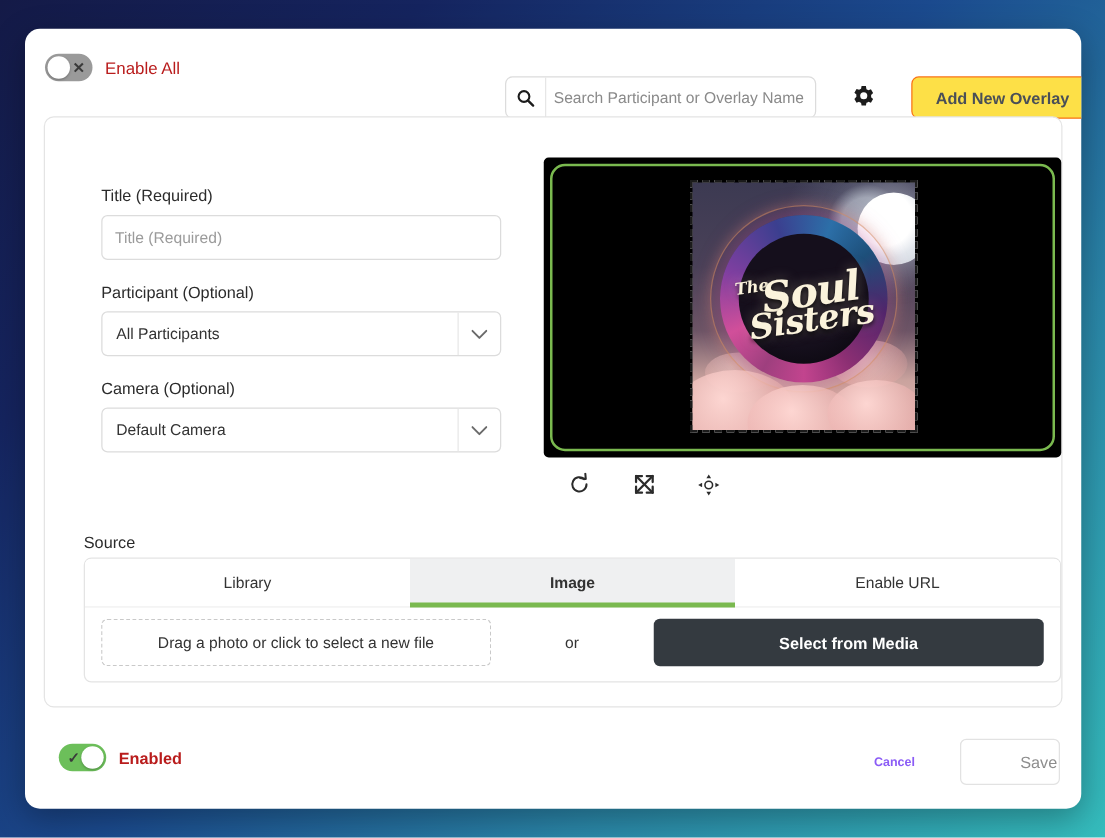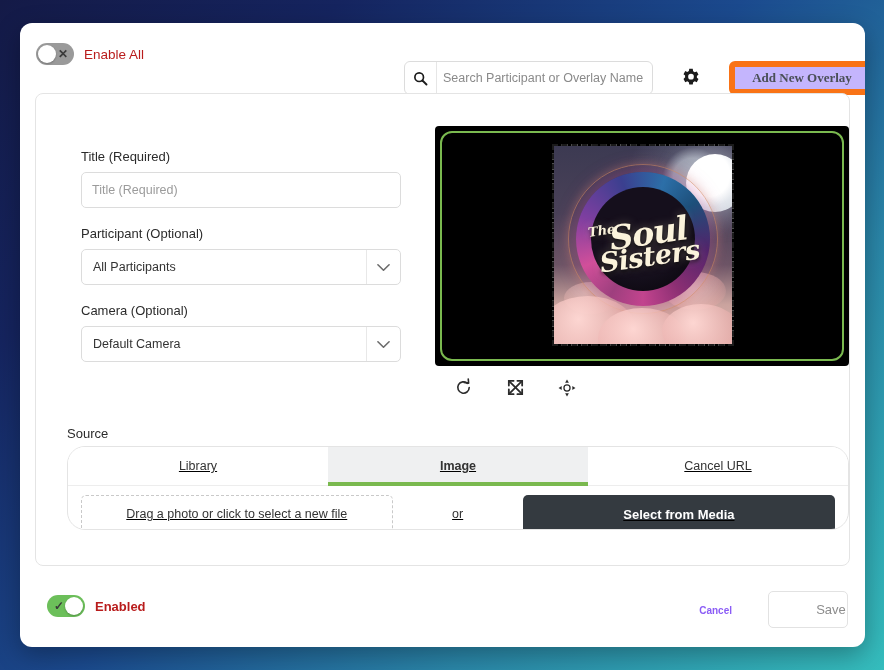--- a/index.html
+++ b/index.html
@@ -138,24 +138,24 @@
     border: none;
     cursor: pointer;
   }
 
   .add-btn {
     position: absolute;
     left: 709px;
     top: 38px;
     width: 146px;
     height: 34px;
-    border: 6px solid #f97316;
+    border: 1px solid #f97316;
     border-radius: 6px;
-    background: #c4b5fd;
-    font-family: Liberation Serif, serif;
+    background: #fde047;
+    font-family: Liberation Sans, sans-serif;
     font-size: 13px;
     font-weight: bold;
     color: #4a4f57;
     cursor: pointer;
   }
 
   
   .card {
     position: absolute;
     left: 15px;
@@ -397,26 +397,25 @@
     left: 31px;
     top: 332px;
     font-size: 13px;
     color: #2b2b2b;
   }
   .source-panel {
     position: absolute;
     left: 31px;
     top: 352px;
     width: 782px;
-    height: 84px;
+    height: 100px;
     border: 1px solid #e4e4e4;
-    border-radius: 18px;
+    border-radius: 6px;
     background: #fff;
     overflow: hidden;
-    text-decoration: underline;
   }
   .tabs {
     display: flex;
     height: 39px;
     border-bottom: 1px solid #ededed;
   }
   .tab {
     flex: 1;
     display: flex;
     align-items: center;
@@ -651,21 +650,21 @@
         </span>
       </button>
     </div>
 
     <span class="source-label">Source</span>
 
     <div class="source-panel">
       <div class="tabs">
         <button class="tab">Library</button>
         <button class="tab active">Image</button>
-        <button class="tab">Cancel URL</button>
+        <button class="tab">Enable URL</button>
       </div>
 
       <div class="drop-row">
         <div class="dropzone">Drag a photo or click to select a new file</div>
         <span class="or-text">or</span>
         <button class="media-btn">Select from Media</button>
       </div>
     </div>
   </div>
 

